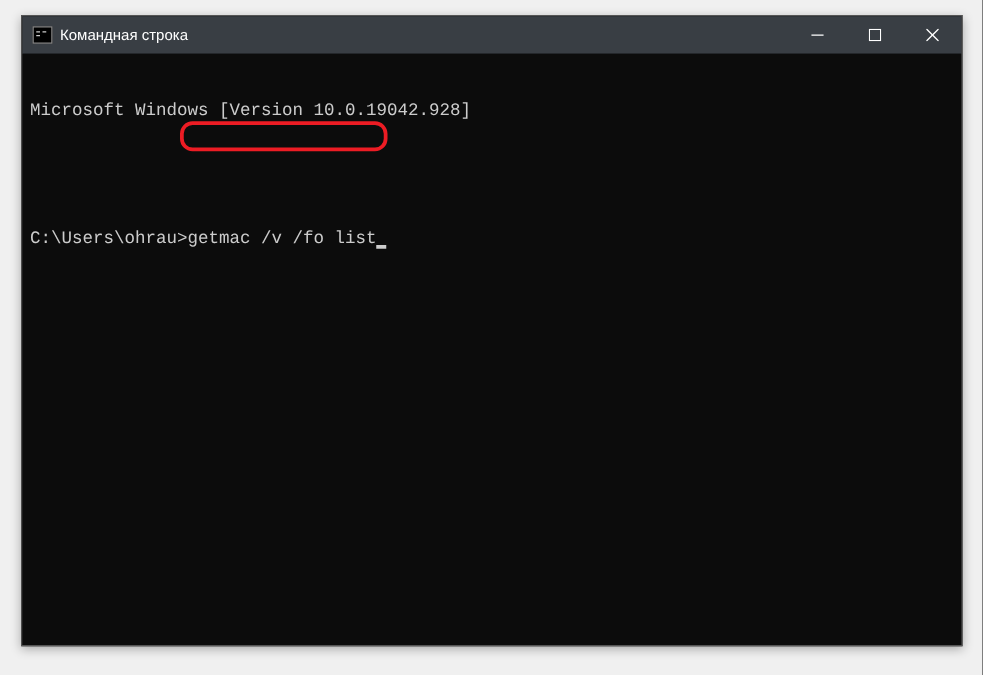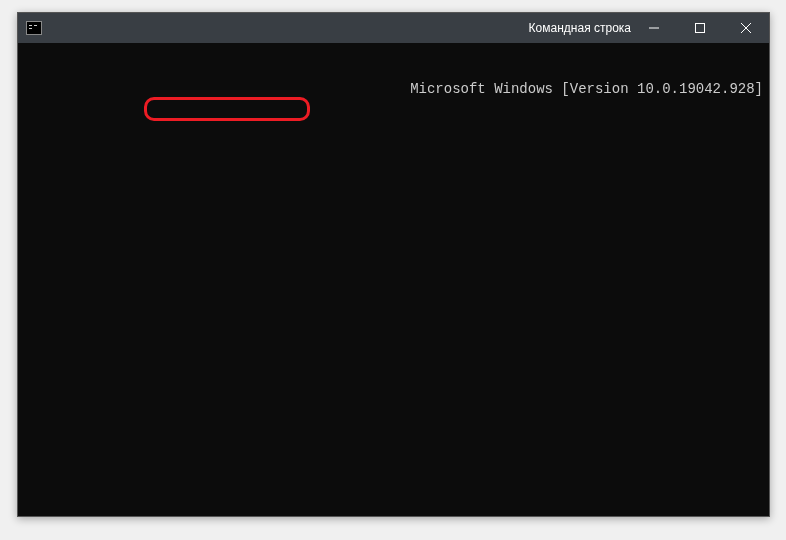--- a/index.html
+++ b/index.html
@@ -16,21 +16,20 @@
     }
     .window {
       position: absolute;
       left: 17px;
       top: 12px;
       width: 753px;
       height: 505px;
       background: #0c0c0c;
       border: 1px solid #555;
       box-shadow: 0 2px 8px rgba(0,0,0,0.3);
-      text-align: right;
     }
     .titlebar {
       height: 30px;
       background: #393e44;
       display: flex;
       align-items: center;
       color: #fff;
       font-family: "Segoe UI", Arial, sans-serif;
       font-size: 12px;
     }
@@ -124,15 +123,16 @@
         <svg viewBox="0 0 10 10">
           <line x1="0" y1="0" x2="10" y2="10" stroke="#fff" stroke-width="1"></line>
           <line x1="10" y1="0" x2="0" y2="10" stroke="#fff" stroke-width="1"></line>
         </svg>
       </div>
     </div>
   </div>
   <div class="terminal-body">
     <div class="terminal-line">Microsoft Windows [Version 10.0.19042.928]</div>
     <div class="terminal-line">&nbsp;</div>
+    <div class="terminal-line"><span>C:\Users\ohrau&gt;</span><span>getmac /v /fo list</span><span class="cursor"></span></div>
     <div class="highlight-box" style="left:126px;top:54px;width:166px;height:24px;"></div>
   </div>
 </div>
 
 </body></html>

